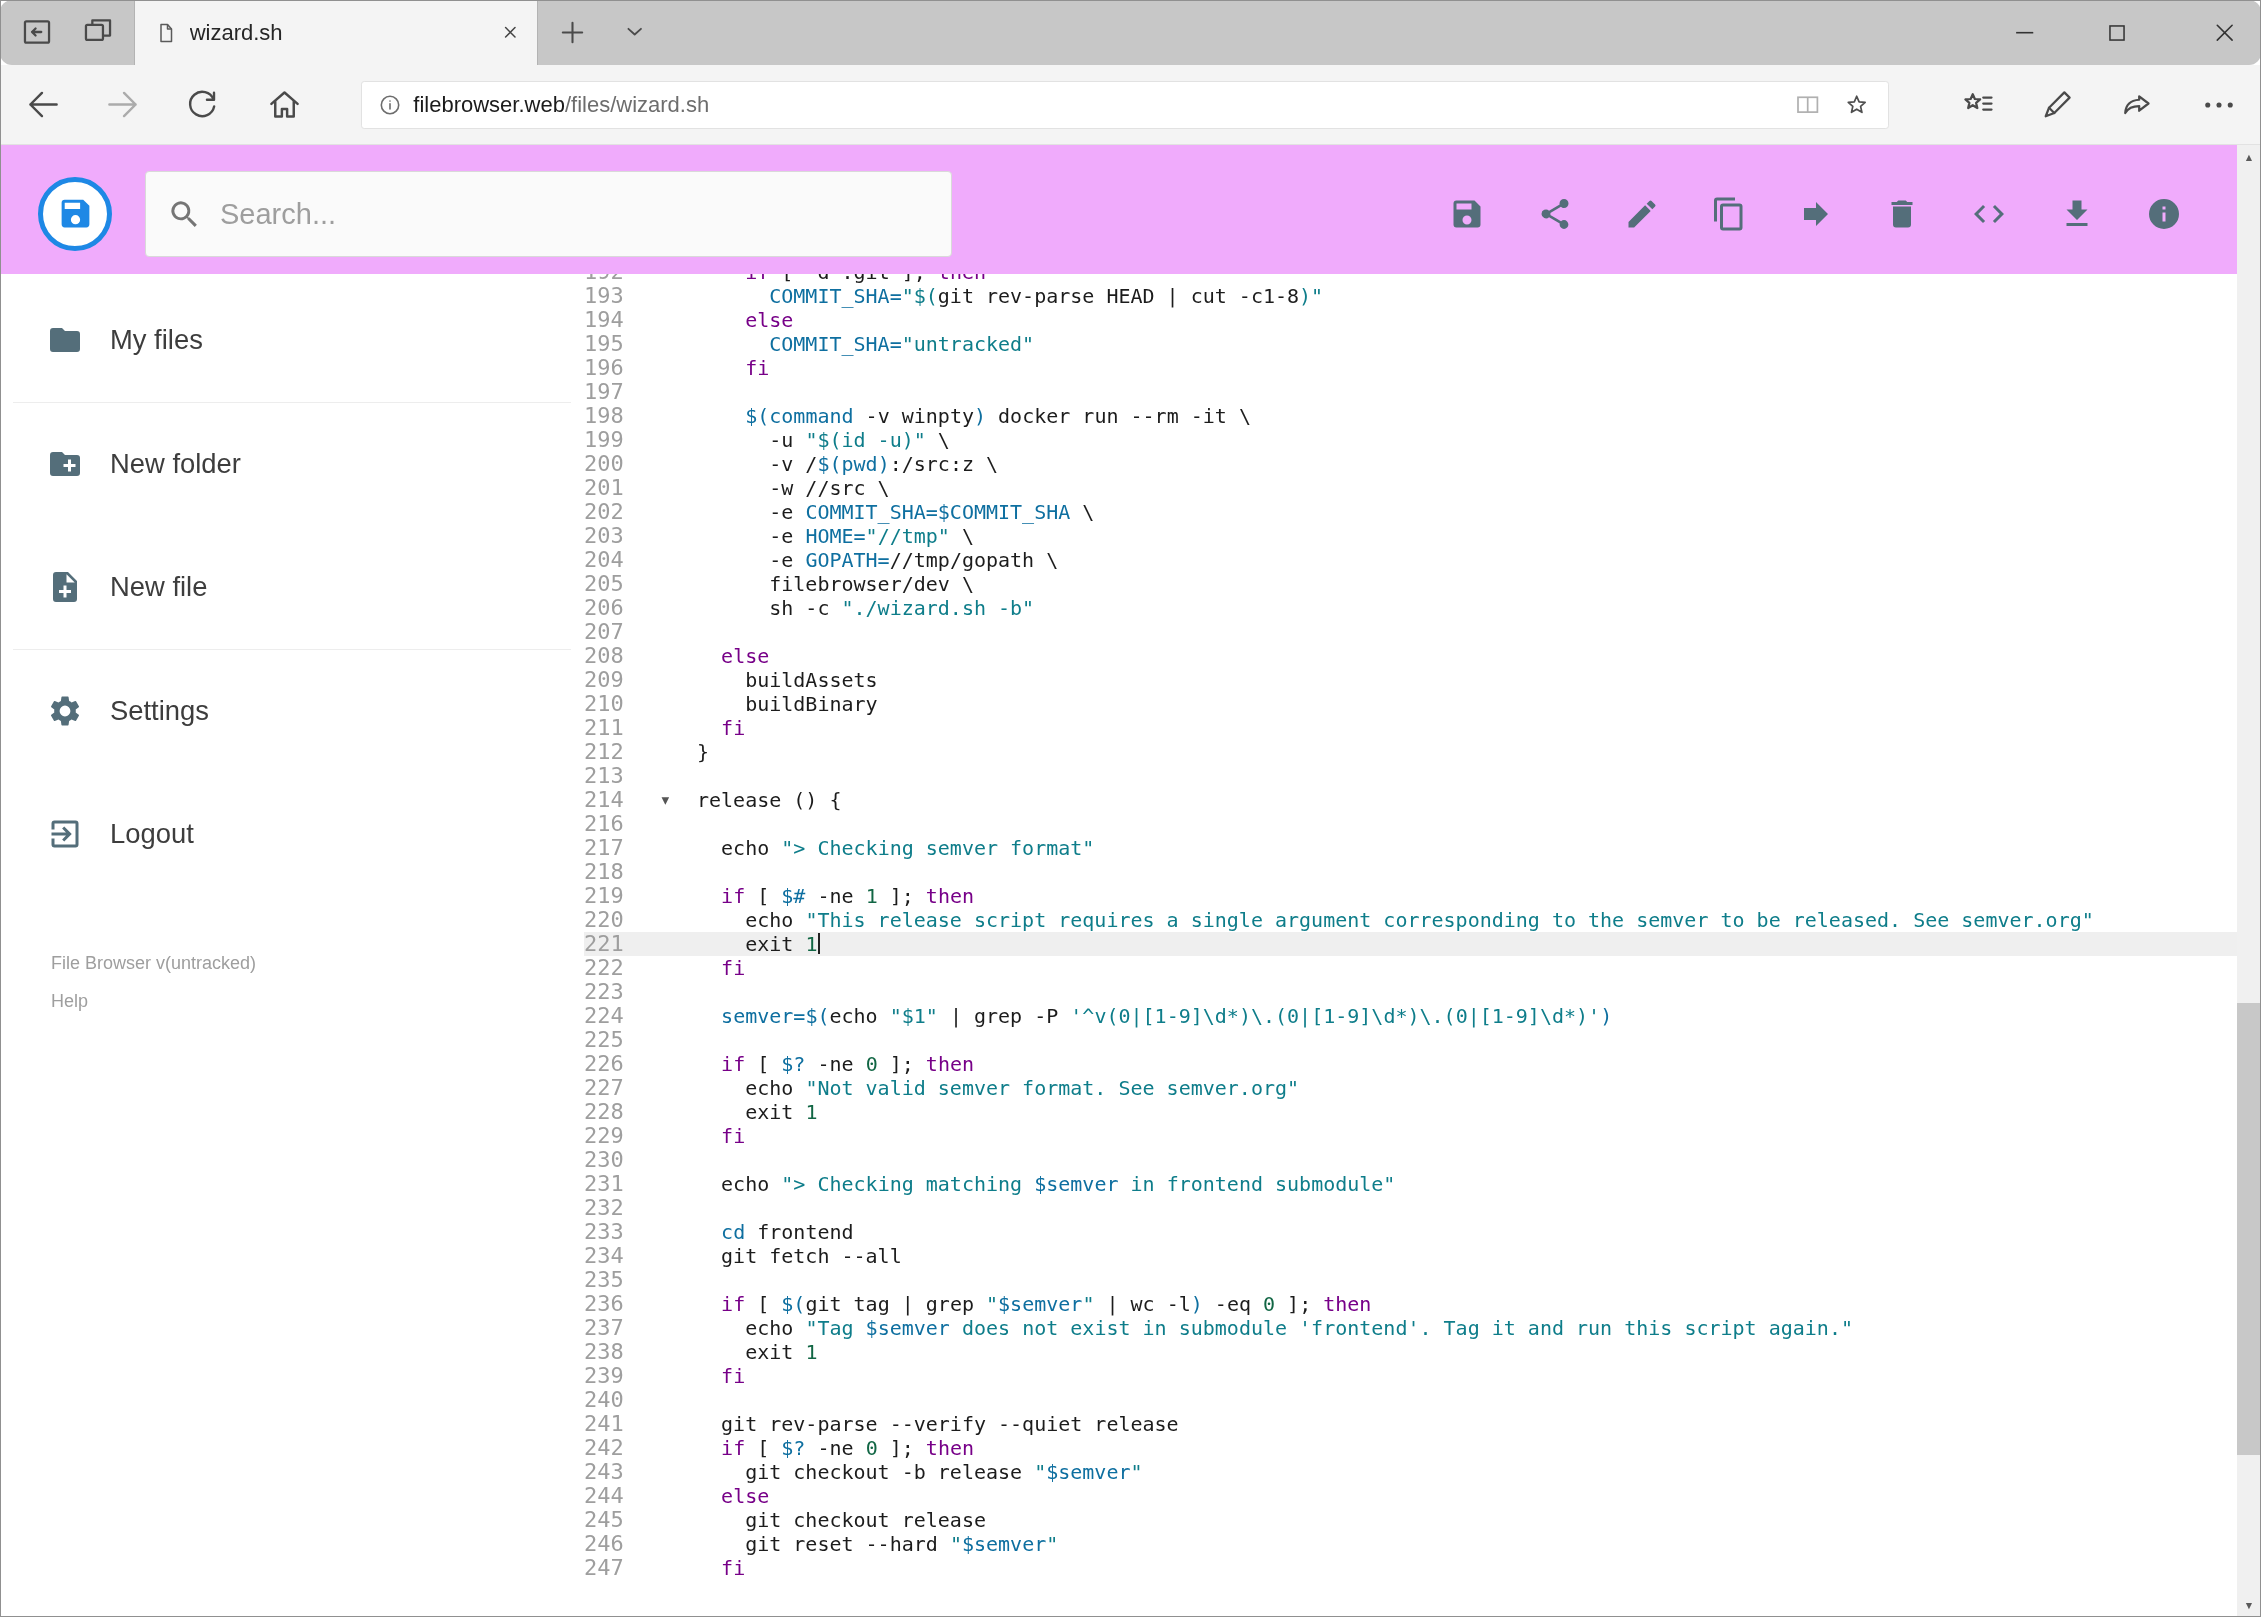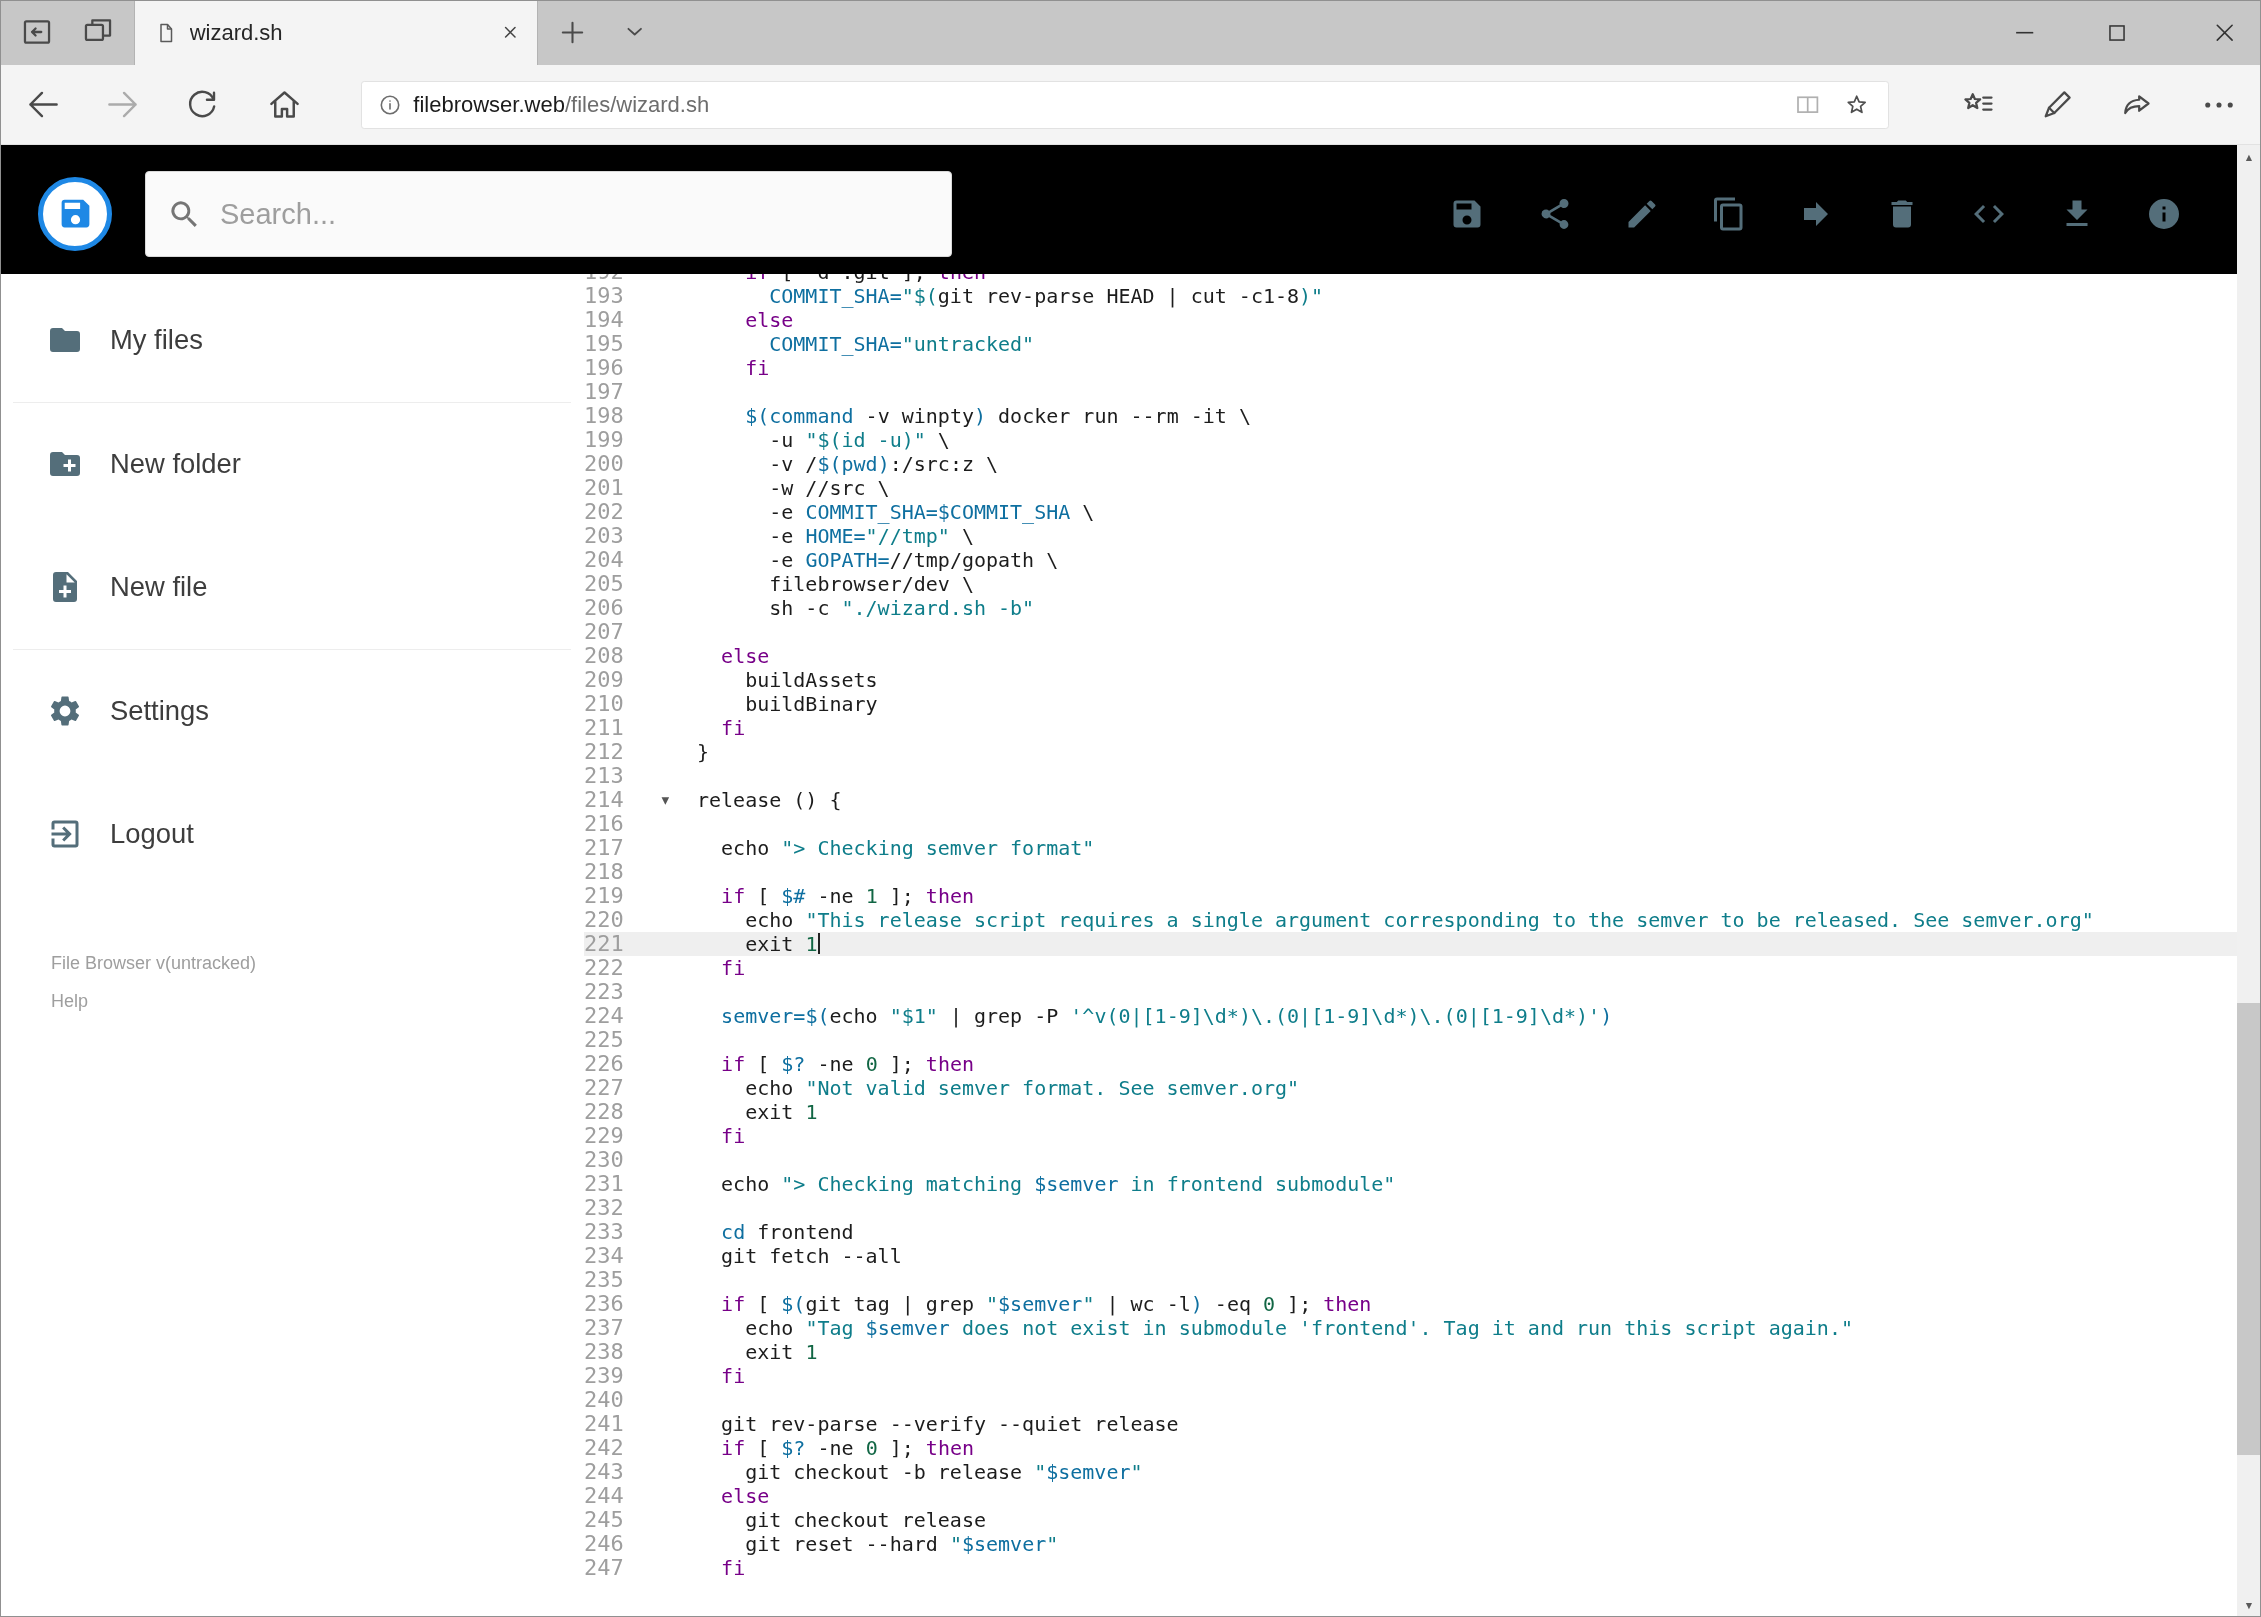--- a/index.html
+++ b/index.html
@@ -2,40 +2,40 @@
 <html style="font-size:13px"><head>
 <meta charset="utf-8">
 <style>
   * { margin:0; padding:0; box-sizing:border-box; }
   html,body { width:2261px; height:1617px; }
   body { position:relative; overflow:hidden; background:#fff;
          font-family:"Liberation Sans", sans-serif; }
   .frame { position:absolute; inset:0; border:0.8px solid #909090; pointer-events:none; z-index:99; }
 
   
-  .tabstrip { position:absolute; left:0; top:0; right:0; height:65px; background:#c7c7c7; }
+  .tabstrip { position:absolute; left:0; top:0; right:0; height:65px; background:#c7c7c7;border-radius:12px; }
   .strip-btn { position:absolute; top:13.7px; width:37px; height:37px; display:flex; align-items:center; justify-content:center; }
   .tab { position:absolute; left:134px; top:0; width:404px; height:65px; background:#f4f4f4;
          border-left:0.8px solid #b3b3b3; border-right:0.8px solid #b3b3b3;
          display:flex; align-items:center; }
   .tab-title { font-size:22px; color:#262626; margin-left:11.3px; white-space:nowrap; overflow:hidden; flex:1; }
   .tab-close { width:27.4px; height:27.4px; margin-right:13px; display:flex; align-items:center; justify-content:center; }
   .win-btn { position:absolute; top:0; height:65px; width:52px; display:flex; align-items:center; justify-content:center; }
 
   
   .navbar { position:absolute; left:0; top:65px; right:0; height:80px; background:#f4f4f4; border-bottom:0.8px solid #e2e2e2; }
   .nav-btn { position:absolute; top:21px; width:37px; height:37px; display:flex; align-items:center; justify-content:center; }
   .addressbar { position:absolute; left:361px; top:16px; width:1528px; height:48px; background:#ffffff;
                 border:0.8px solid #e2e2e2; border-radius:3.2px; display:flex; align-items:center; }
   .url { font-size:22px; margin-left:11.3px; white-space:nowrap; }
   .url .dom { color:#1b1b1b; }
   .url .pth { color:#6d6d6d; }
 
   
-  .app-header { position:absolute; left:0; top:145px; right:24px; height:129px; background:#000000; }
+  .app-header { position:absolute; left:0; top:145px; right:24px; height:129px; background:#f0abfc; }
   .logo { position:absolute; left:38px; top:31.5px; width:74px; height:74px; border-radius:50%;
           border:5.7px solid #1e88e5; background:#fff; display:flex; align-items:center; justify-content:center; }
   .searchbox { position:absolute; left:145px; top:26px; width:807px; height:86px; background:#fafafa;
                border:0.8px solid #d9d9d9; border-radius:4px; display:flex; align-items:center; }
   .searchbox svg { margin-left:21px; flex:none; }
   .search-input { border:none; outline:none; background:transparent; font-size:29px; color:#424242;
                   margin-left:18px; flex:1; font-family:"Liberation Sans", sans-serif; }
   .search-input::placeholder { color:#9e9e9e; }
   .tool-btn { position:absolute; top:43px; width:52px; height:52px; display:flex; align-items:center; justify-content:center; }
   .hdr-divider { position:absolute; left:0; top:274px; right:0; height:0.8px; background:#e0e0e0; }

